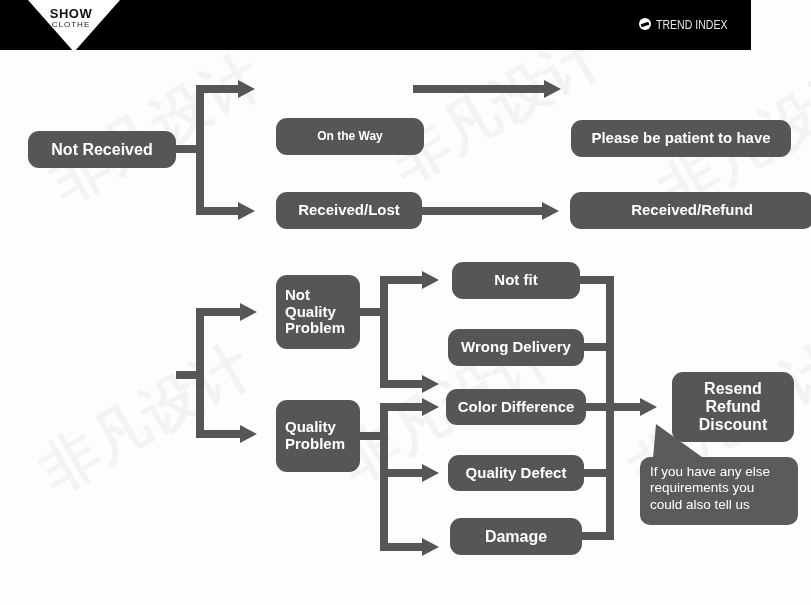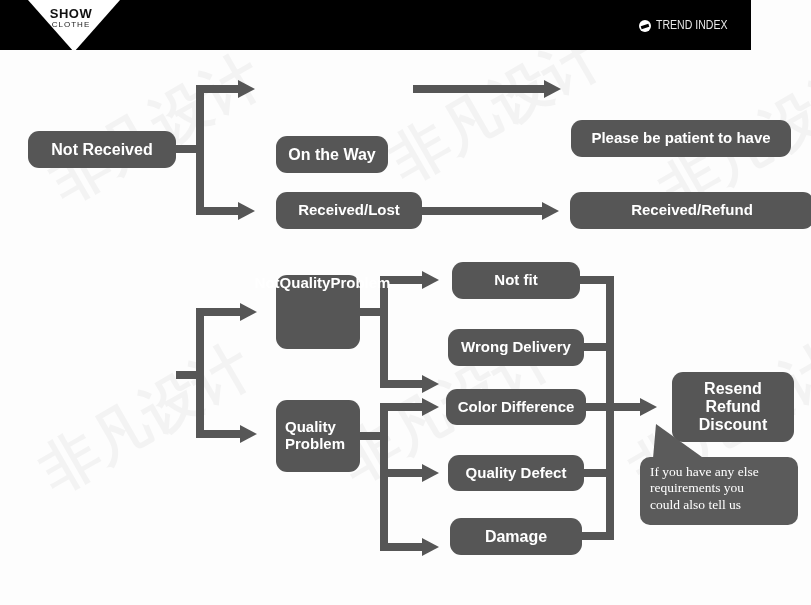--- a/index.html
+++ b/index.html
@@ -61,21 +61,21 @@
     color: #ffffff;
     font-size: 21px;
     font-weight: bold;
     font-family: "Liberation Sans", sans-serif;
     white-space: nowrap;
   }
   #brand-wrap {
     position: absolute;
     right: 14px; top: 18px;
     display: flex;
-    align-items: flex-end;
+    align-items: flex-start;
     gap: 5px;
   }
   #brand-icon {
     width: 12px; height: 12px;
     border-radius: 50%;
     background: #ffffff;
     position: relative;
     flex: none;
   }
   #brand-icon::after {
@@ -153,21 +153,21 @@
     border-left: 17px solid #565656;
     z-index: 2;
   }
 
   
   #callout {
     position: absolute;
     background: #5b5b5b;
     border-radius: 10px;
     color: #ffffff;
-    font-family: Liberation Serif, serif;
+    font-family: Liberation Sans, sans-serif;
     font-size: 13.5px;
     line-height: 1.22;
     padding: 7px 24px 7px 10px;
     box-sizing: border-box;
     z-index: 4;
   }
   #callout-tail {
     position: absolute;
     z-index: 3;
   }
@@ -207,40 +207,40 @@
     <div class="arrow" style="left:238px; top:152px;"></div>
 
     <div class="hline" style="left:413px; top:35px; width:140px; height:8px;"></div>
     <div class="arrow" style="left:544px; top:30px;"></div>
 
     <div class="hline" style="left:421px; top:157px; width:128px; height:8px;"></div>
     <div class="arrow" style="left:542px; top:152px;"></div>
 
     <div class="node" style="left:28px; top:81px; width:148px; height:37px; font-size:16px;">Not Received</div>
 
-    <div class="node" style="left:276px; top:86px; width:112px; height:37px; font-size:16px;">On the Way</div>
+    <div class="node" style="left:276px; top:68px; width:148px; height:37px; font-size:12px;">On the Way</div>
 
     <div class="node" style="left:571px; top:70px; width:220px; height:37px; font-size:15px;">Please be patient to have</div>
 
     <div class="node" style="left:276px; top:142px; width:146px; height:37px; font-size:15px;">Received/Lost</div>
 
     <div class="node" style="left:570px; top:142px; width:244px; height:37px; font-size:15px;">Received/Refund</div>
 
     <div class="hline" style="left:176px; top:321px; width:28px; height:8px;"></div>
 
     <div class="vline" style="left:196px; top:258px; width:8px; height:130px;"></div>
 
     <div class="hline" style="left:196px; top:258px; width:50px; height:8px;"></div>
     <div class="arrow" style="left:240px; top:253px;"></div>
 
     <div class="hline" style="left:196px; top:380px; width:50px; height:8px;"></div>
     <div class="arrow" style="left:240px; top:375px;"></div>
 
 
-    <div class="node left-align" style="left:276px; top:225px; width:84px; height:74px; font-size:15px; flex-direction:row; align-items:flex-start; justify-content:center;">
+    <div class="node left-align" style="left:276px; top:225px; width:84px; height:74px; font-size:15px; flex-direction:column; align-items:flex-start; justify-content:center;">
       <span>Not</span>
       <span>Quality</span>
       <span>Problem</span>
     </div>
 
     <div class="node left-align" style="left:276px; top:350px; width:84px; height:72px; font-size:15px; flex-direction:column; align-items:flex-start; justify-content:center;">
       <span>Quality</span>
       <span>Problem</span>
     </div>
 

